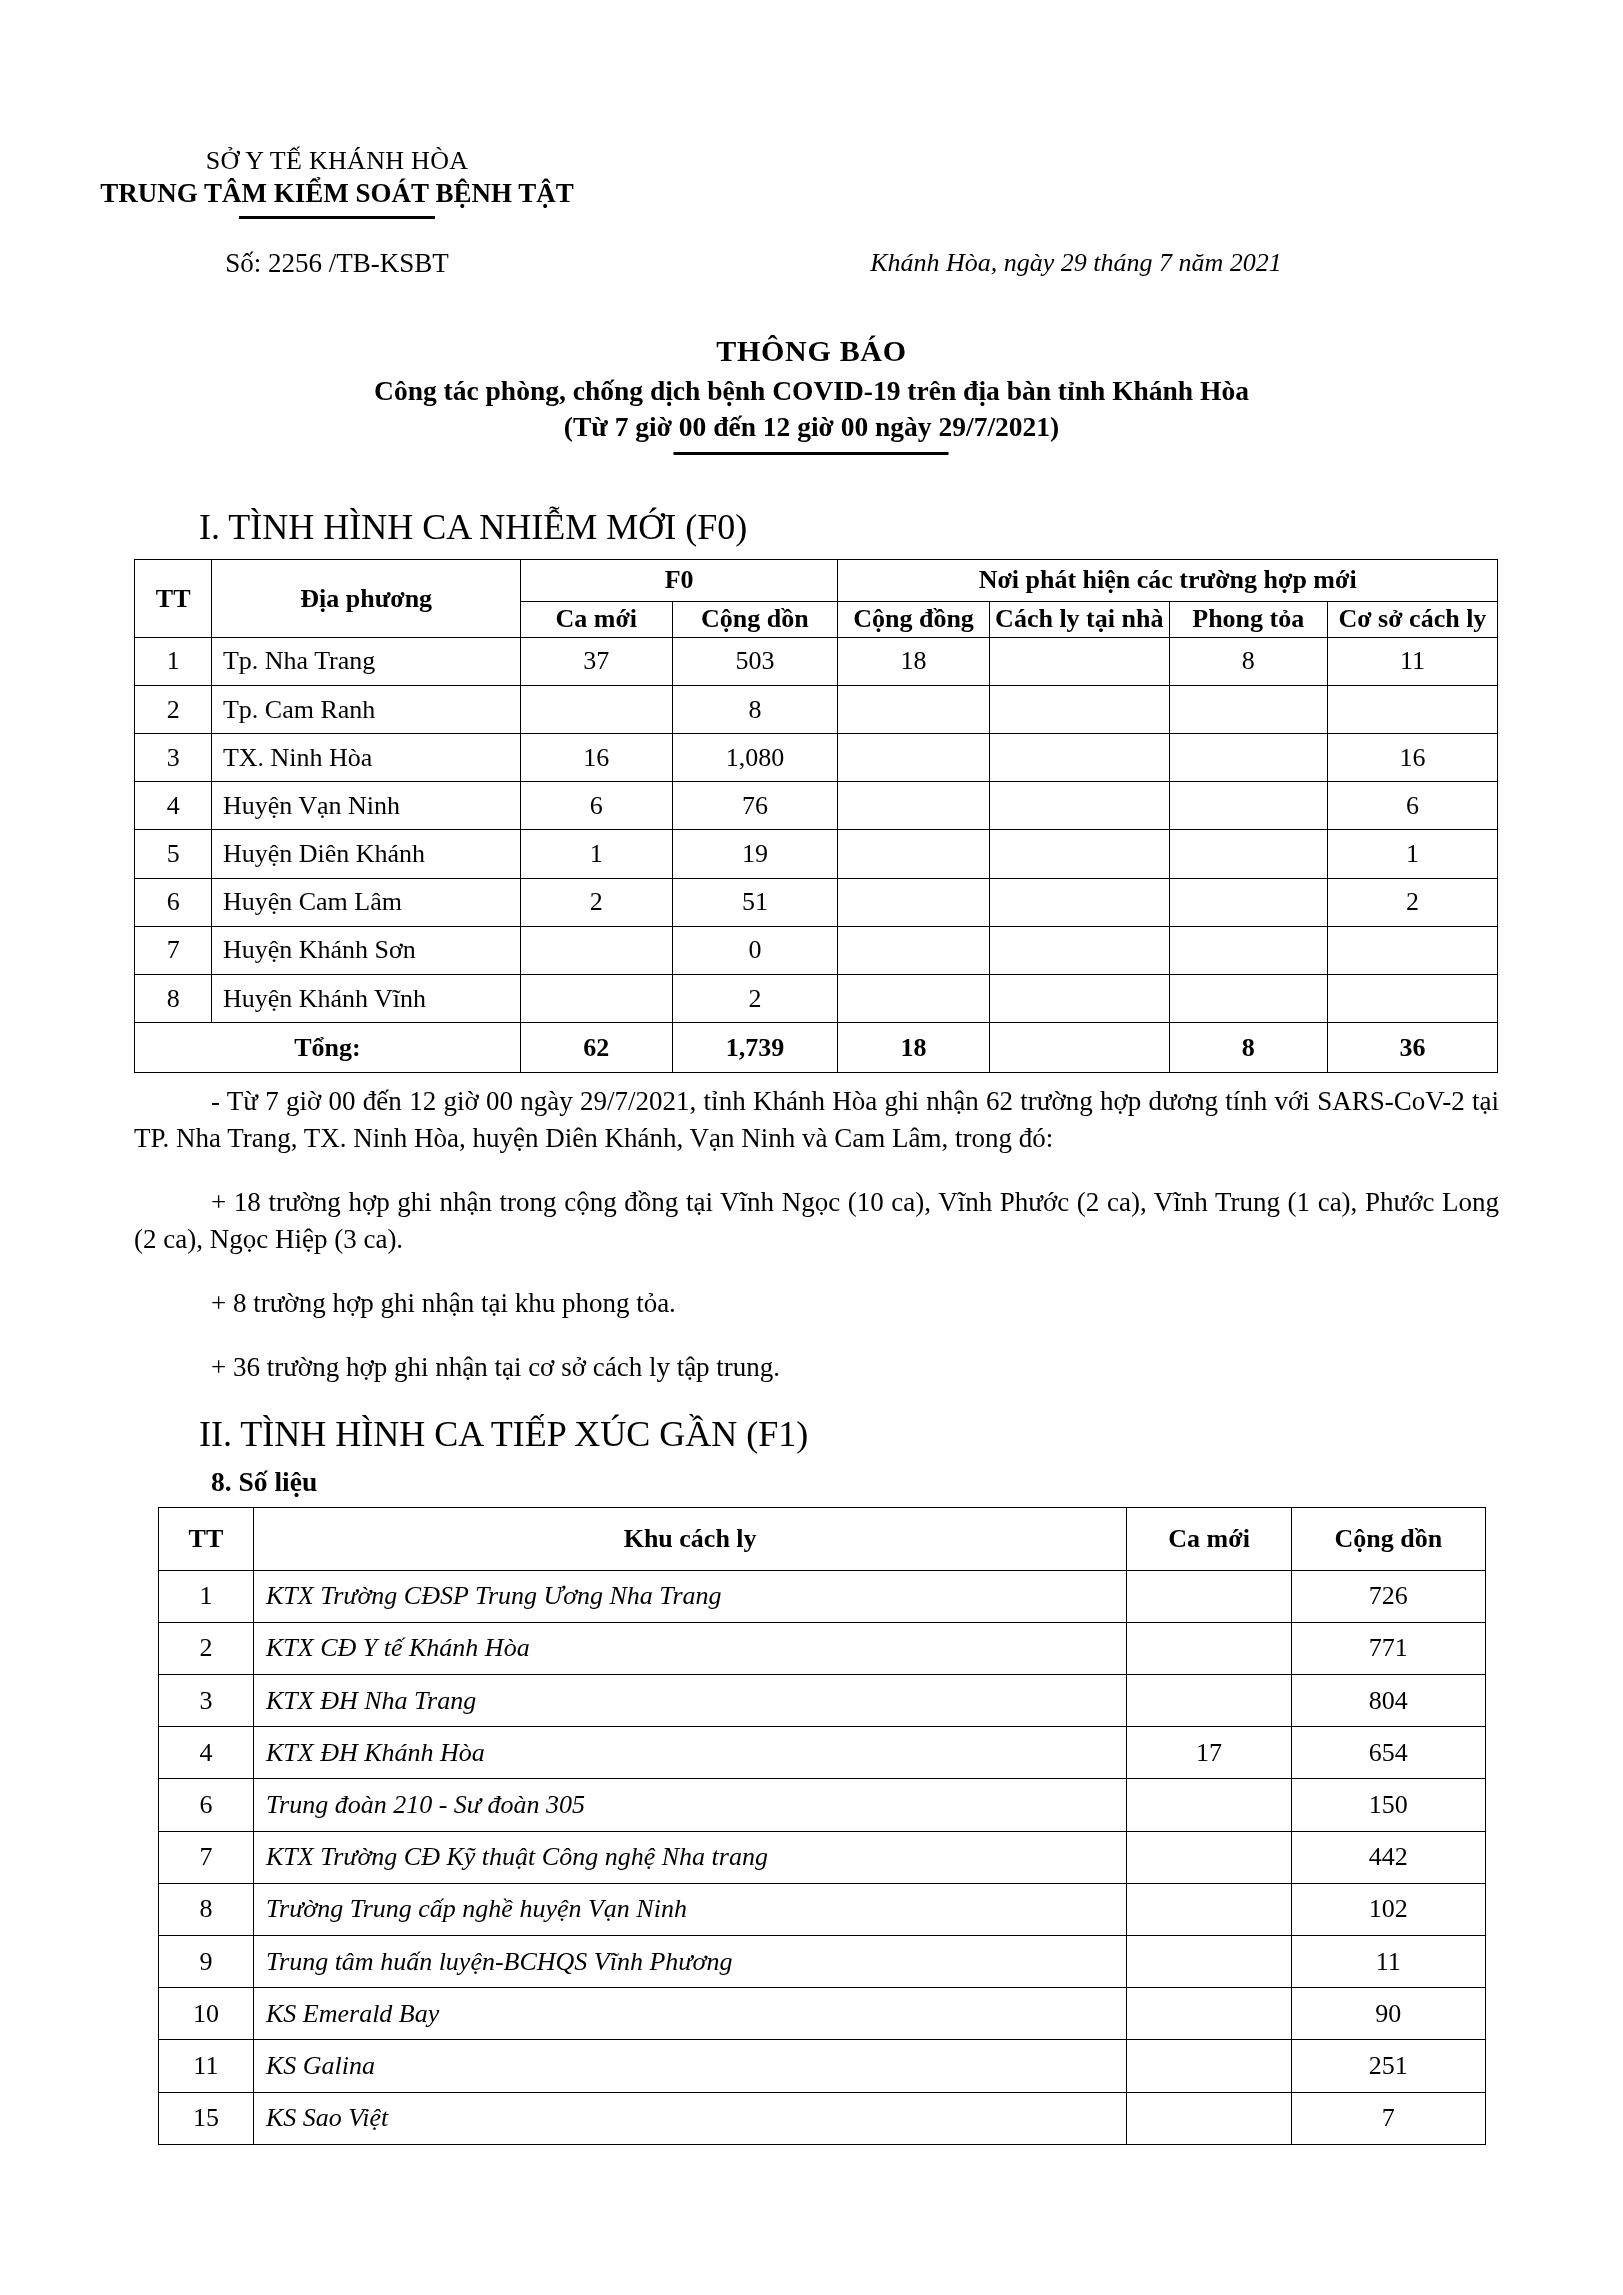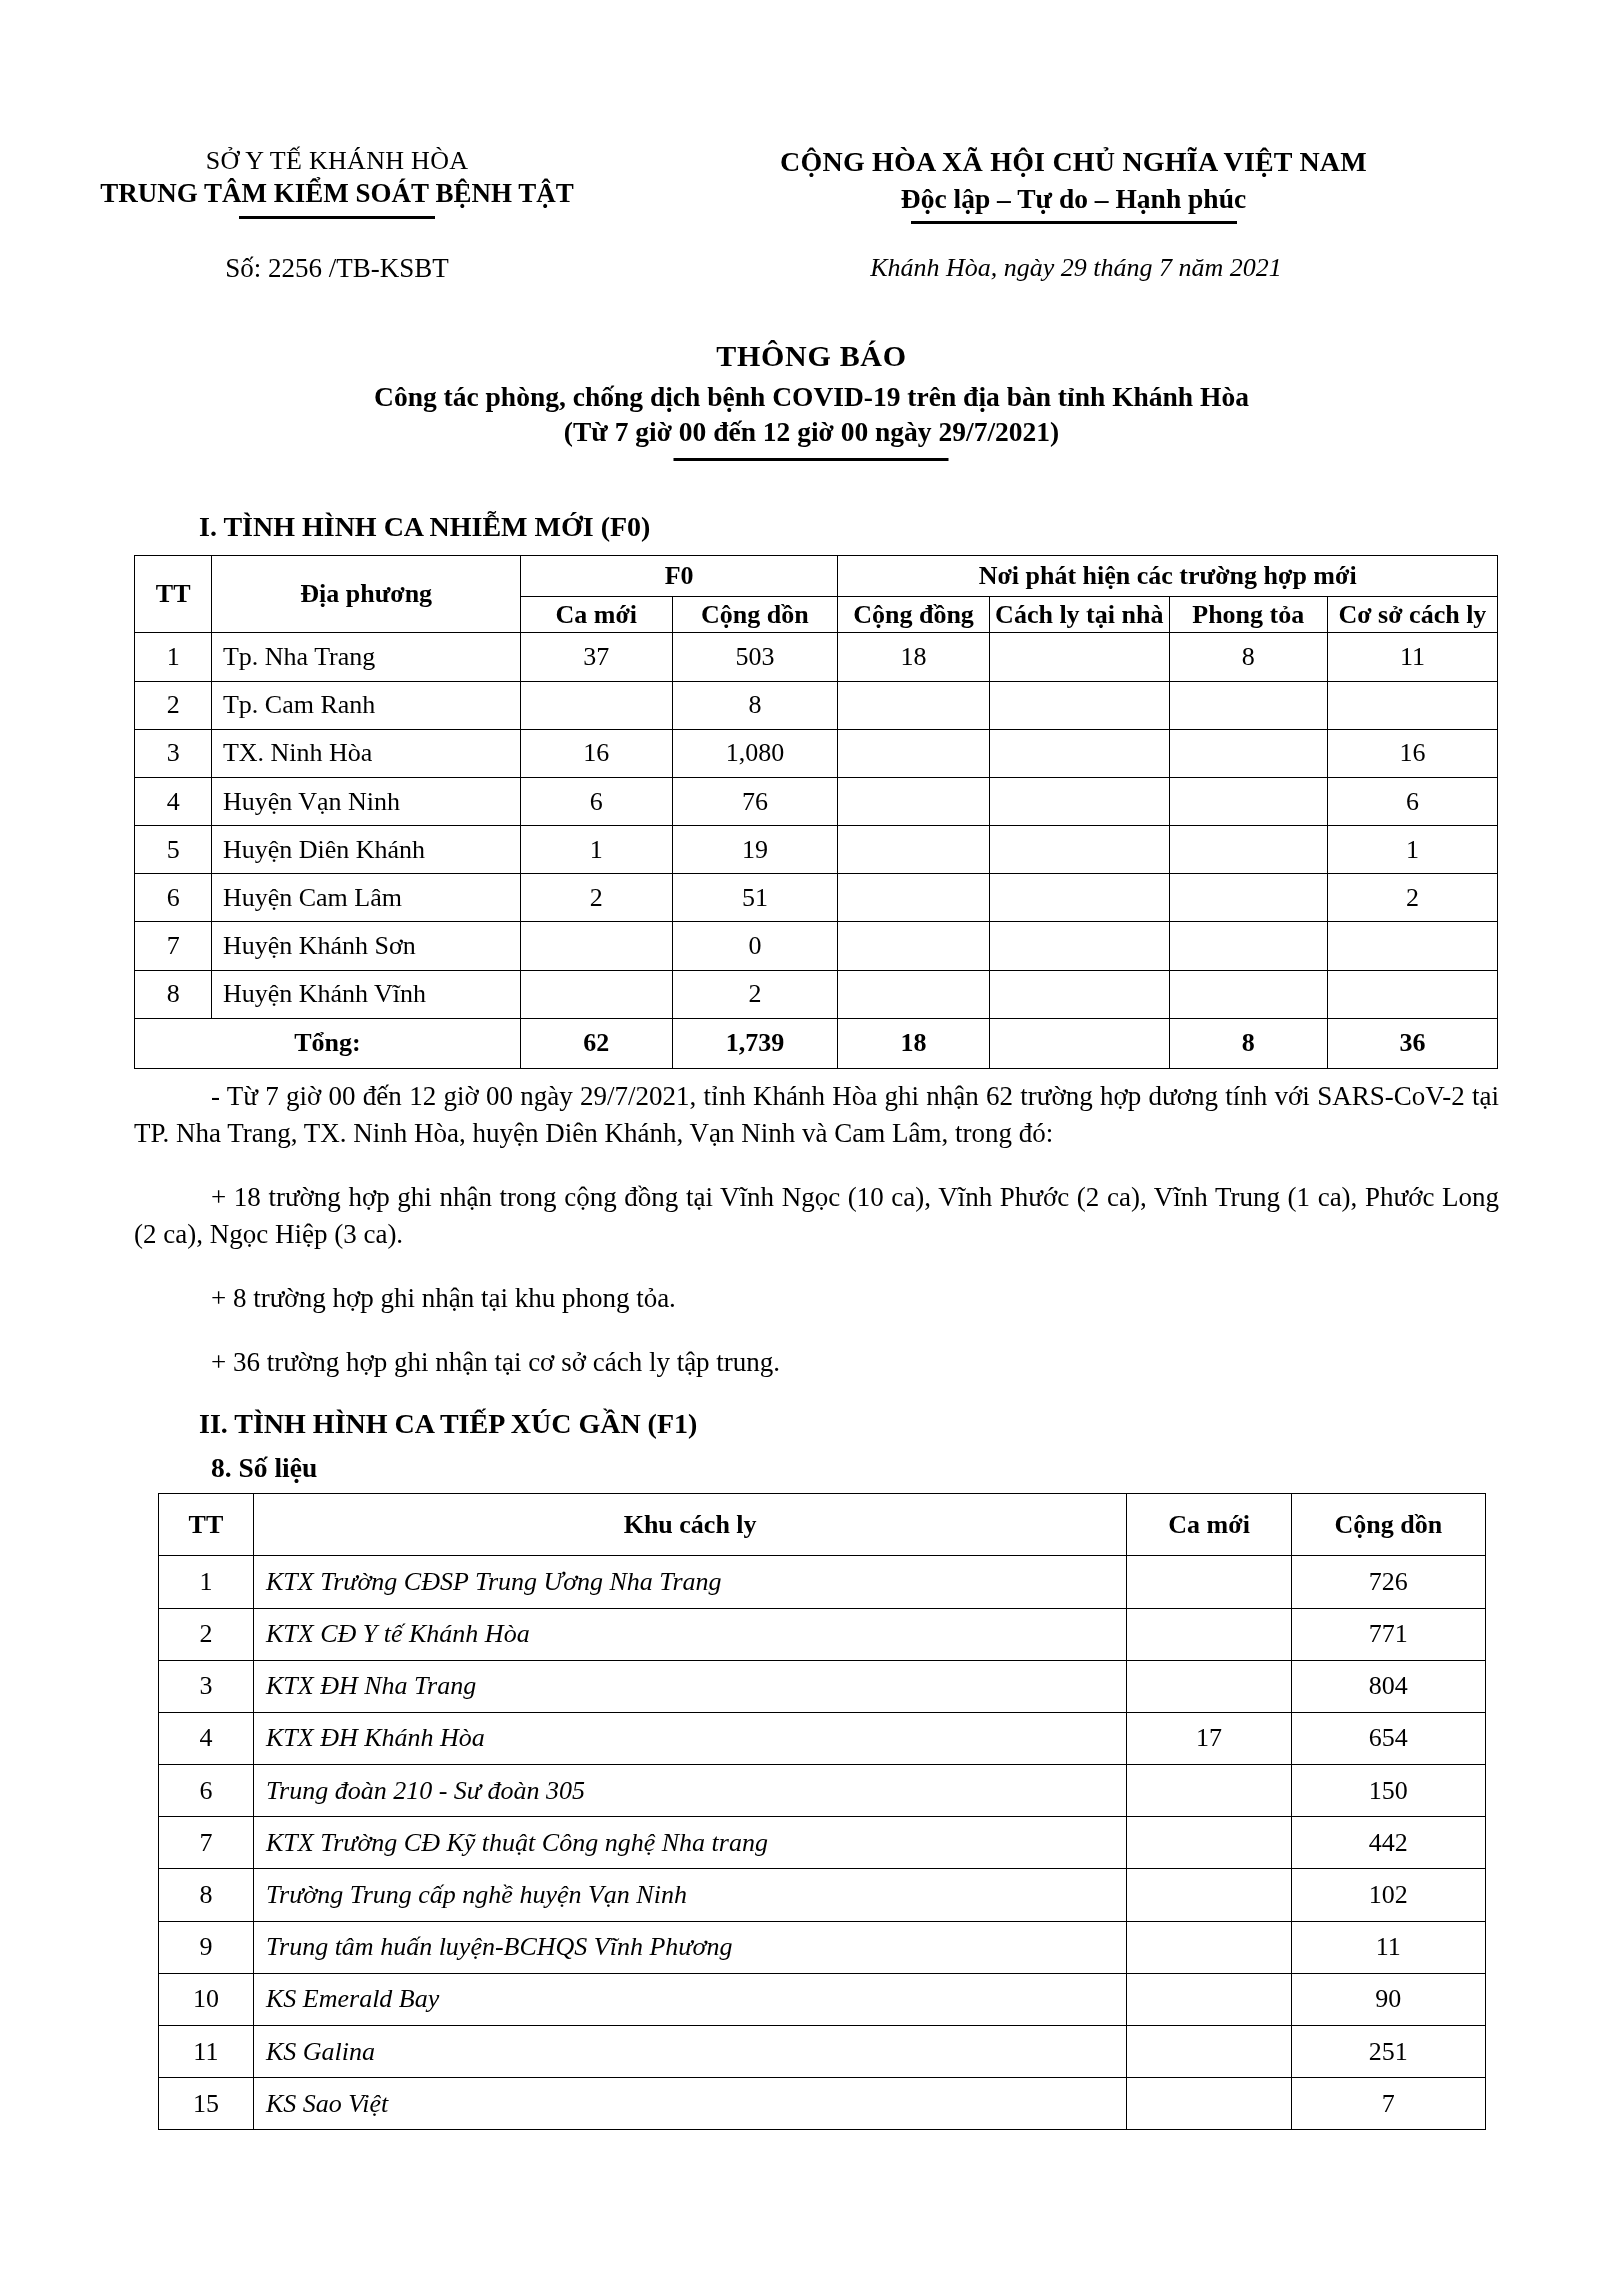--- a/index.html
+++ b/index.html
@@ -137,22 +137,22 @@
     width: 275px;
     height: 2.6px;
     background: #000;
   }
 
   
   .content {
     padding: 0 124px 0 134px;
   }
   .section-heading {
-    font-size: 28px;
-    font-weight: bold;
+    font-size: 36px;
+    font-weight: normal;
     margin-top: 61px;
     margin-bottom: 11.8px;
     padding-left: 65px;
   }
   .section-heading.tight {
     margin-top: 6.5px;
   }
   .sub-heading {
     font-size: 27.5px;
     font-weight: bold;
@@ -224,24 +224,20 @@
 </style>
 </head>
 <body>
 
 <div class="page">
 
   <div class="letterhead">
     <div class="lh-left">
       <div class="org-line1">SỞ Y TẾ KHÁNH HÒA</div>
       <div><span class="org-line2">TRUNG TÂM KIỂM SOÁT BỆNH TẬT</span></div>
-    </div>
-    <div class="lh-right">
-      <div class="nation-line1">CỘNG HÒA XÃ HỘI CHỦ NGHĨA VIỆT NAM</div>
-      <div><span class="nation-line2">Độc lập – Tự do – Hạnh phúc</span></div>
     </div>
   </div>
 
   <div class="subheader">
     <div class="sh-left">Số:  2256   /TB-KSBT</div>
     <div class="sh-right">Khánh Hòa, ngày  29  tháng 7 năm 2021</div>
   </div>
 
   <div class="title-block">
     <div class="doc-title">THÔNG BÁO</div>

